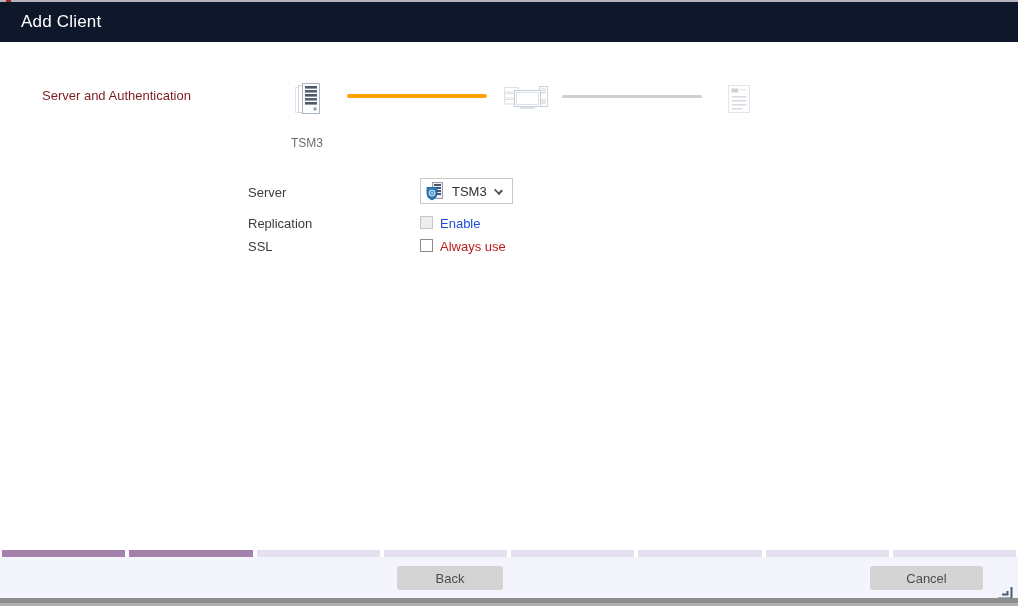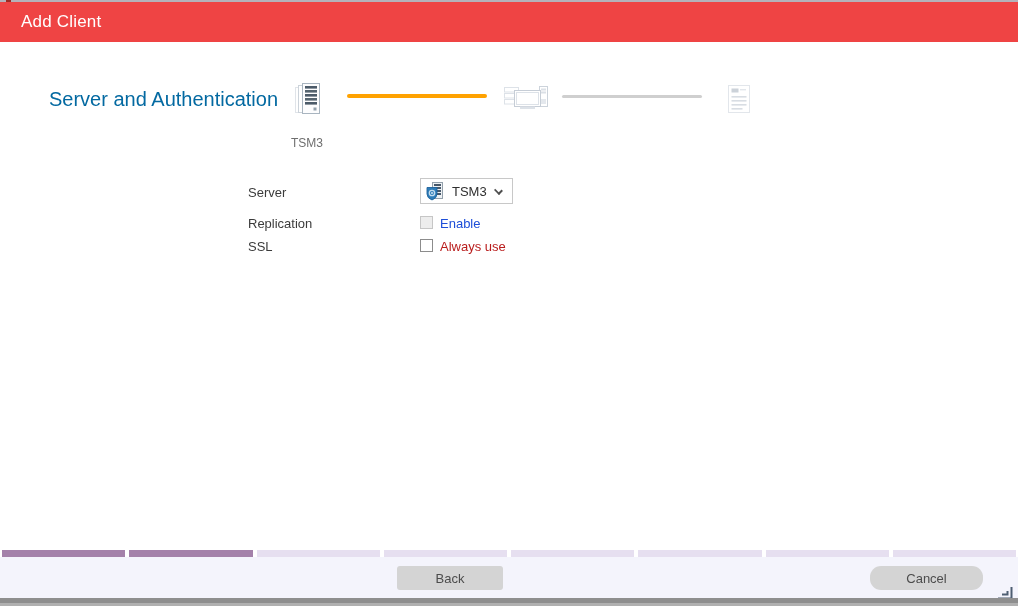--- a/index.html
+++ b/index.html
@@ -9,27 +9,27 @@
     position:relative; width:1018px; height:606px; background:#ffffff;
     overflow:hidden; margin:0;
   }
   
   .top-strip { position:absolute; left:0; top:0; width:1018px; height:2px; background:#b5b2ba; }
   .top-fleck { position:absolute; left:6px; top:0; width:5px; height:2px; background:#9c2b24; }
 
   
   .titlebar {
     position:absolute; left:0; top:2px; width:1018px; height:40px;
-    background:#ef4444; display:flex; align-items:center;
+    background:#0f172a; display:flex; align-items:center;
   }
   .titlebar .title { color:#ffffff; font-size:17px; margin-left:21px; letter-spacing:.2px; }
 
   
   .heading {
-    position:absolute; left:49px; top:88px; font-size:20px; color:#0369a1;
+    position:absolute; left:42px; top:88px; font-size:13px; color:#7f1d1d;
   }
   .step-icon { position:absolute; }
   .icon-server-step   { left:295px; top:83px; }
   .icon-clients-step  { left:504px; top:85px; }
   .icon-summary-step  { left:728px; top:85px; }
   .connector { position:absolute; border-radius:2px; }
   .connector-active   { left:347px; top:94px; width:140px; height:4px; background:#ffa200; }
   .connector-inactive { left:562px; top:95px; width:140px; height:3px; background:#cfcfcf; }
   .step-label {
     position:absolute; left:279px; top:136px; width:56px; text-align:center;
@@ -82,21 +82,21 @@
     background:#f4f4fc;
   }
   .btn {
     position:absolute; top:9px; height:24px; border:none; border-radius:3px;
     font-family:"Liberation Sans", sans-serif; font-size:13px; cursor:pointer;
     display:flex; align-items:center; justify-content:center;
   }
   .btn-gray { background:#d4d4d4; color:#4c4c4c; }
   .btn-back { left:397px; width:106px; }
   .btn-next { left:517px; width:105px; background:#0d7ab5; color:#ffffff; font-weight:bold; }
-  .btn-cancel { left:870px; width:113px;border-radius:11px; }
+  .btn-cancel { left:870px; width:113px; }
   .grip { position:absolute; right:5px; top:29px; cursor:nwse-resize; }
 
   .bottom-bar  { position:absolute; left:0; top:598px; width:1018px; height:5px; background:#8e8e8e; }
   .bottom-edge { position:absolute; left:0; top:603px; width:1018px; height:3px; background:#b0b0b0; }
 </style>
 </head>
 <body>
 
 <div class="app">
 

